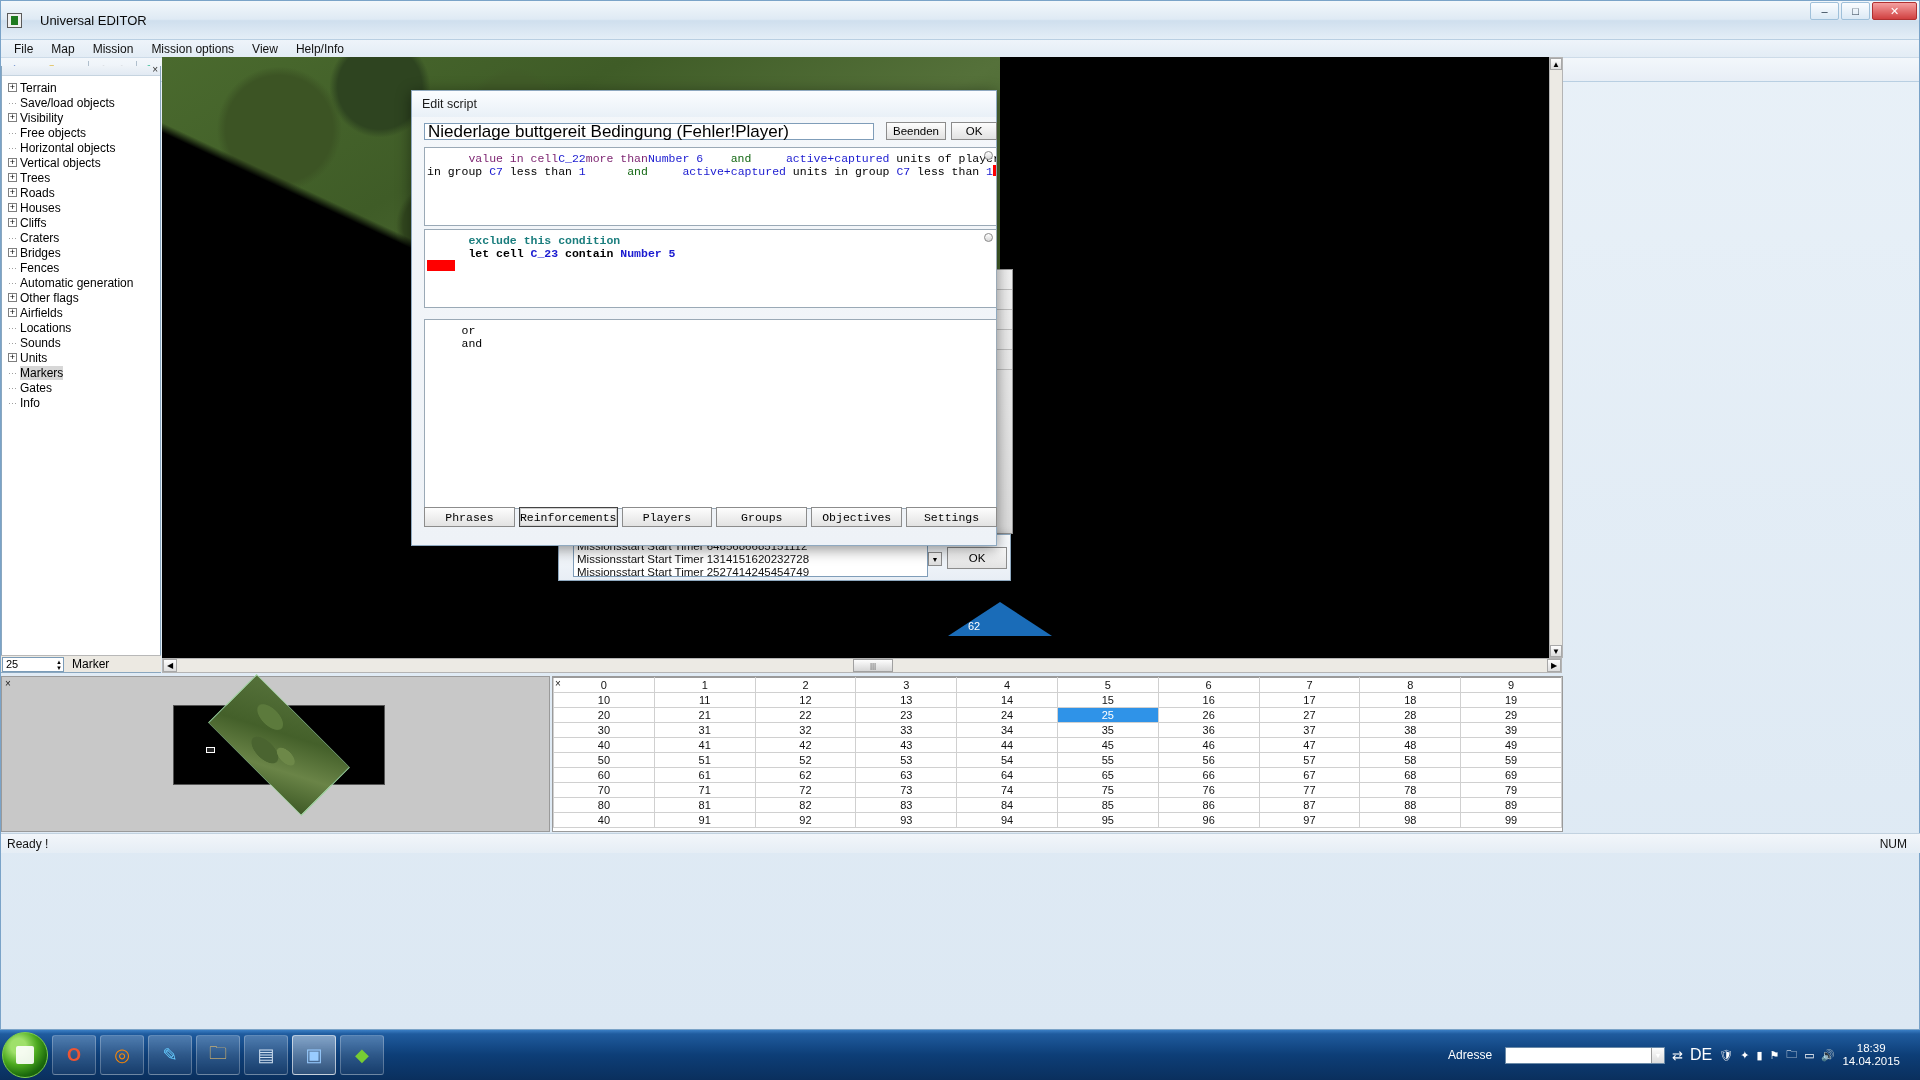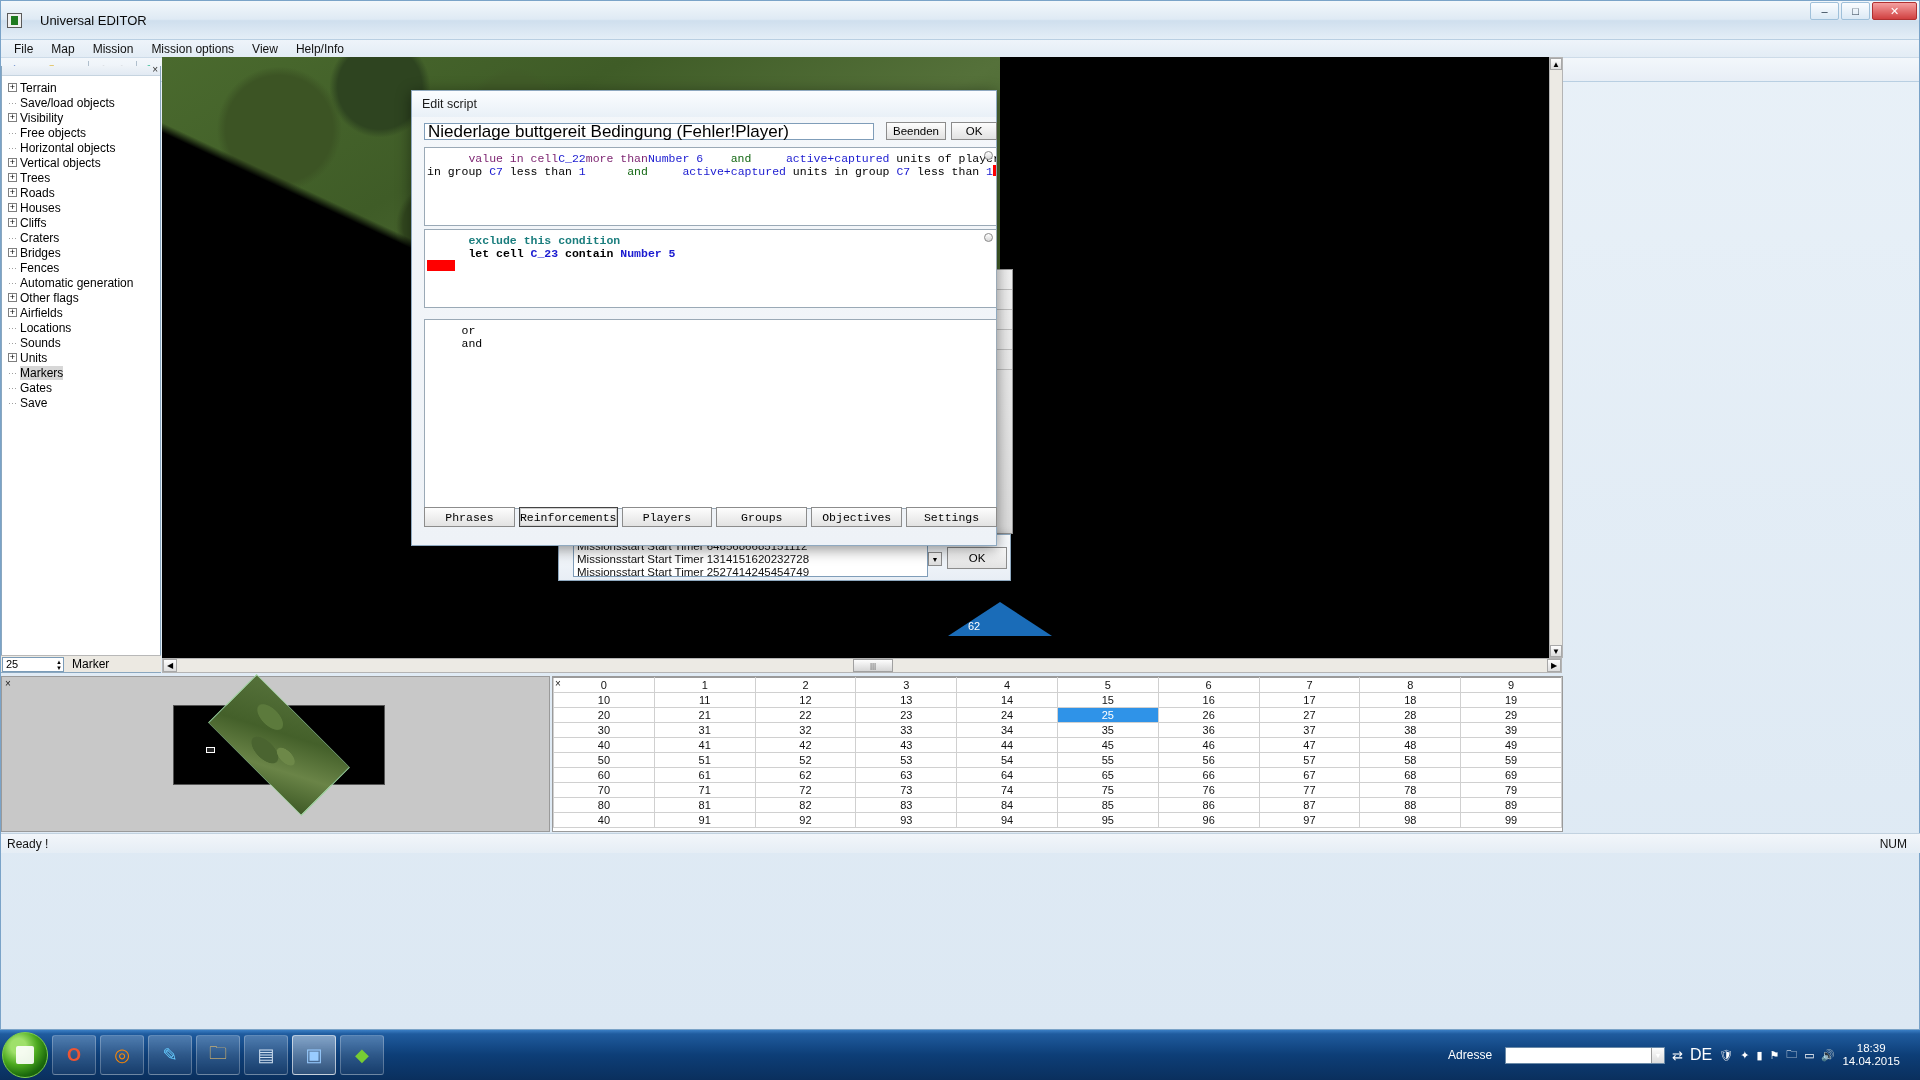--- a/index.html
+++ b/index.html
@@ -486,21 +486,21 @@
       <div class="tnode sel">
           <span class="leafdots">···</span>
           <span class="lbl">Markers</span>
         </div>
       <div class="tnode">
           <span class="leafdots">···</span>
           <span class="lbl">Gates</span>
         </div>
       <div class="tnode">
           <span class="leafdots">···</span>
-          <span class="lbl">Save</span>
+          <span class="lbl">Info</span>
         </div>
     </div>
   </div>
 
   <div id="marker-bar">
     <div class="spin">
       <span>25</span>
       <span class="arrows">
           <span>▲</span>
           <span>▼</span>

